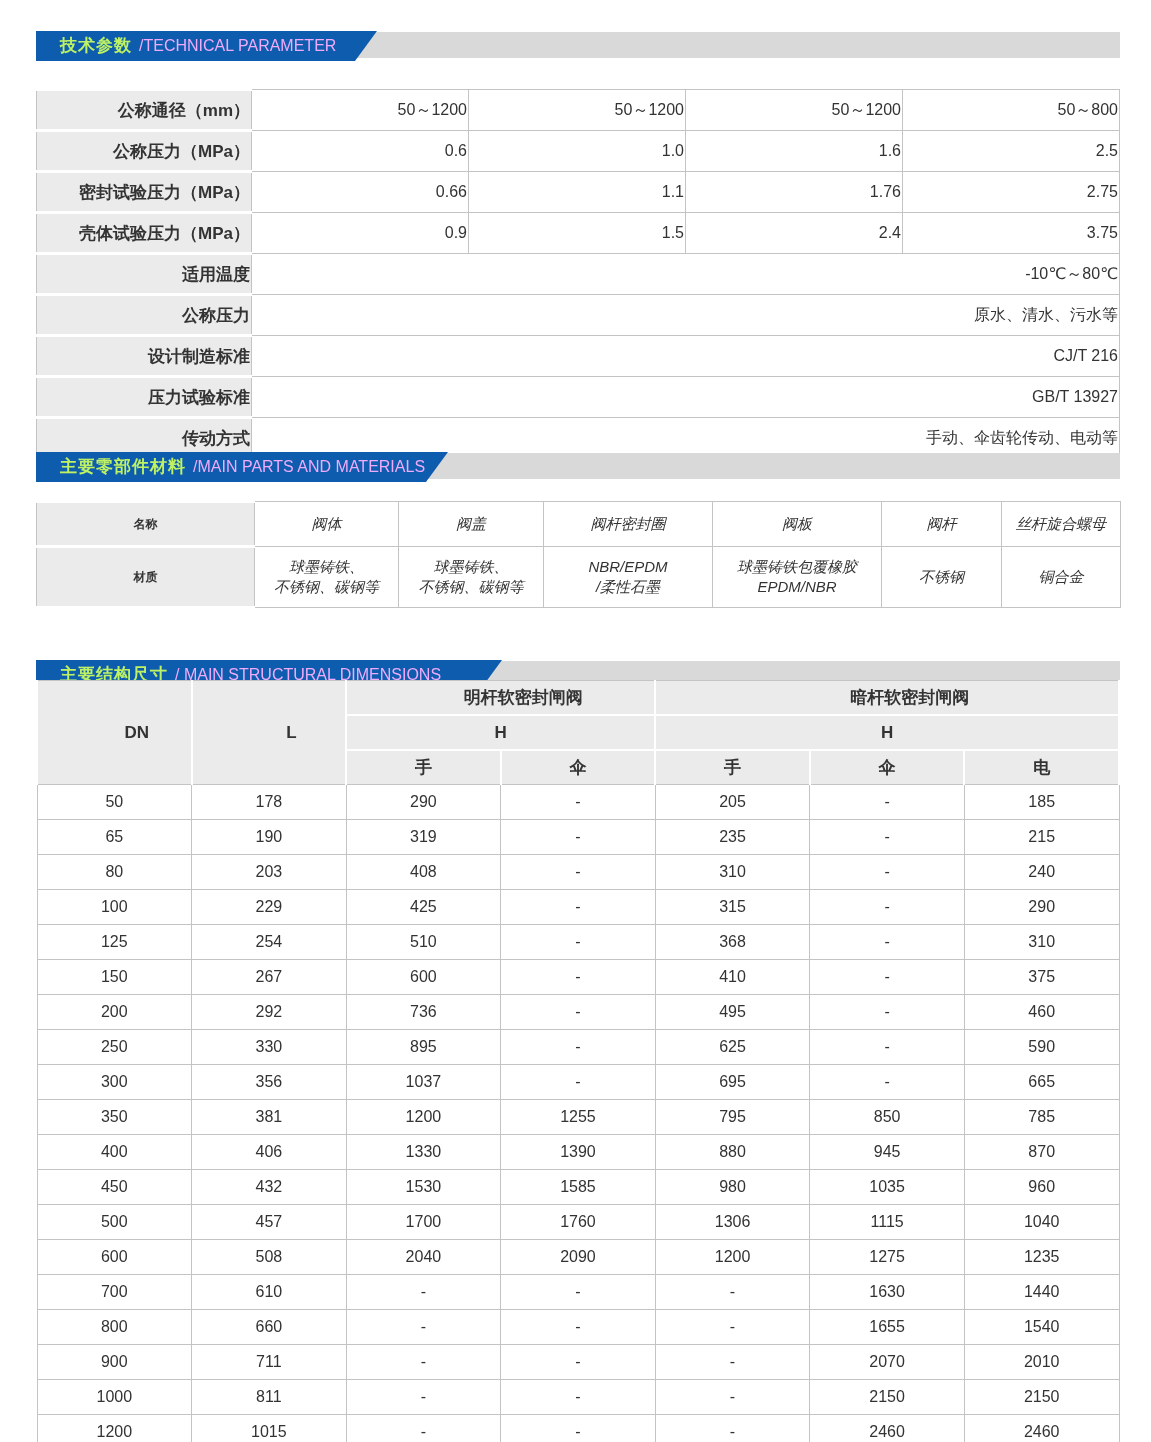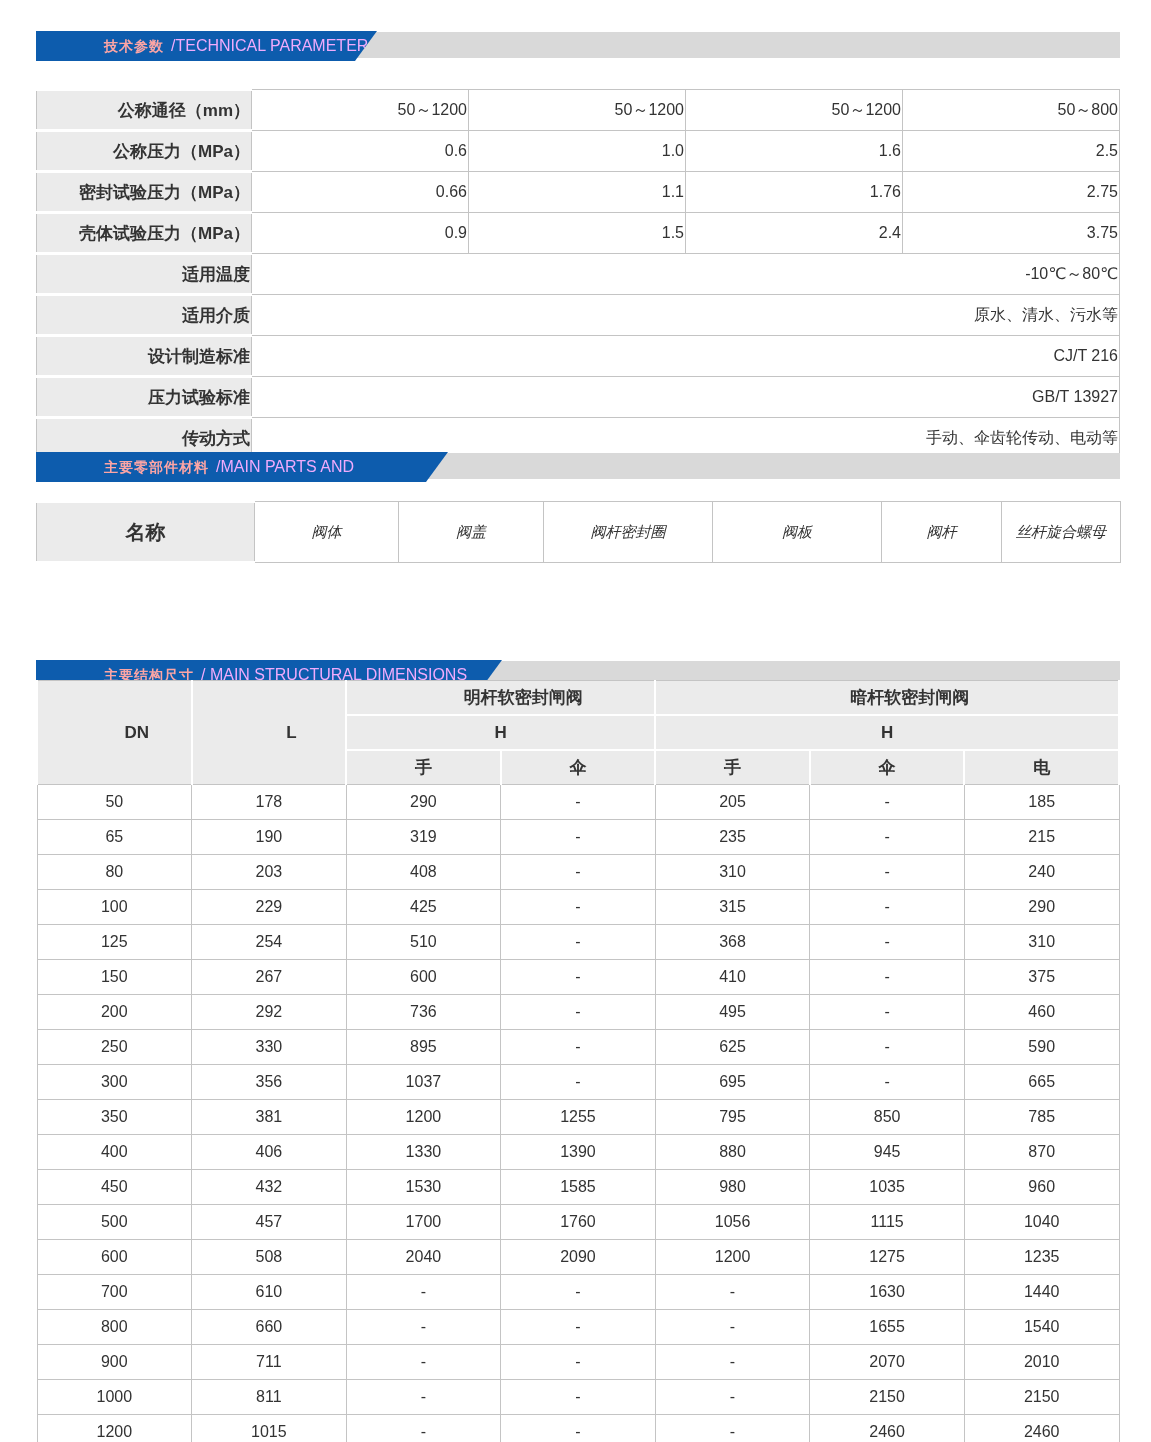--- a/index.html
+++ b/index.html
@@ -8,39 +8,39 @@
     font-family:"Liberation Sans","DejaVu Sans",sans-serif;color:#333;
   }
   
   .sec{position:absolute;left:36px;width:1084px;height:30px;}
   .sec .tail{position:absolute;left:0;top:1px;width:100%;height:26px;background:#d9d9d9;}
   .sec .band{
     position:absolute;left:0;top:0;height:30px;background:#0d5cad;
     display:flex;align-items:baseline;padding-left:24px;box-sizing:border-box;
     clip-path:polygon(0 0,100% 0,calc(100% - 22px) 100%,0 100%);
   }
-  .sec .zh{color:#fca5a5;font-weight:bold;font-size:14px;letter-spacing:1px;line-height:30px;margin-left:44px;}
+  .sec .zh{color:#bef264;font-weight:bold;font-size:17px;letter-spacing:1px;line-height:30px;}
   .sec .en{color:#f0abfc;font-size:16px;margin-left:7px;line-height:30px;}
   .band.w1{width:341px}.band.w2{width:412px}.band.w3{width:466px}
   
   table{position:absolute;left:36px;width:1084px;border-collapse:collapse;table-layout:fixed;}
   td{text-align:center;vertical-align:middle;}
   td.lbl{background:#ebebeb;font-weight:bold;font-size:17px;
          border-top:3px solid #fff;border-bottom:3px solid #fff;
          border-right:1px solid #c4c4c4;border-left:1px solid #c4c4c4;}
   td.val{background:#fff;border:1px solid #c4c4c4;font-size:16px;}
   
   #t1{top:88px;}
   #t1 td{height:36px;text-align:right;}
   
   #t2{top:500px;}
   #t2 tr:first-child td{height:40px;}
   #t2 tr:last-child td{height:56px;}
   #t2 td.val{font-size:15px;white-space:pre-line;line-height:1.35;font-style:italic;}
-  #t2 td.lbl{font-size:20px;}
+  #t2 td.lbl{font-size:12px;}
   
   #t3{top:680px;}
   #t3 thead td{background:#ebebeb;border:2px solid #fff;font-weight:bold;font-size:17px;height:31px;}
   #t3 thead tr:last-child td{border-bottom:1px solid #c4c4c4;}
   #t3 thead td[rowspan]{border-bottom:1px solid #c4c4c4;}
   #t3 thead tr:first-child td{border-top:1px solid #c4c4c4;padding-left:46px;}
   #t3 tbody td{border:1px solid #c4c4c4;height:32px;font-size:16px;}
 </style>
 </head>
 <body>
@@ -90,21 +90,21 @@
           <td class="val">0.9</td>
           <td class="val">1.5</td>
           <td class="val">2.4</td>
           <td class="val">3.75</td>
         </tr>
         <tr>
           <td class="lbl">适用温度</td>
           <td class="val" colspan="4">-10℃～80℃</td>
         </tr>
         <tr>
-          <td class="lbl">适用介质</td>
+          <td class="lbl">公称压力</td>
           <td class="val" colspan="4">原水、清水、污水等</td>
         </tr>
         <tr>
           <td class="lbl">设计制造标准</td>
           <td class="val" colspan="4">CJ/T 216</td>
         </tr>
         <tr>
           <td class="lbl">压力试验标准</td>
           <td class="val" colspan="4">GB/T 13927</td>
         </tr>
@@ -135,20 +135,33 @@
     </colgroup>
     <tbody>
         <tr>
           <td class="lbl">名称</td>
           <td class="val">阀体</td>
           <td class="val">阀盖</td>
           <td class="val">阀杆密封圈</td>
           <td class="val">阀板</td>
           <td class="val">阀杆</td>
           <td class="val">丝杆旋合螺母</td>
+        </tr>
+        <tr>
+          <td class="lbl">材质</td>
+          <td class="val">球墨铸铁、
+不锈钢、碳钢等</td>
+          <td class="val">球墨铸铁、
+不锈钢、碳钢等</td>
+          <td class="val">NBR/EPDM
+/柔性石墨</td>
+          <td class="val">球墨铸铁包覆橡胶
+EPDM/NBR</td>
+          <td class="val">不锈钢</td>
+          <td class="val">铜合金</td>
         </tr>
       </tbody>
   </table>
 
   <div class="sec" style="top:660px">
     <div class="tail"></div>
     <div class="band w3">
       <span class="zh">主要结构尺寸</span>
       <span class="en">/ MAIN STRUCTURAL DIMENSIONS</span>
     </div>
@@ -281,21 +294,21 @@
           <td class="val">1585</td>
           <td class="val">980</td>
           <td class="val">1035</td>
           <td class="val">960</td>
         </tr>
         <tr>
           <td class="val">500</td>
           <td class="val">457</td>
           <td class="val">1700</td>
           <td class="val">1760</td>
-          <td class="val">1056</td>
+          <td class="val">1306</td>
           <td class="val">1115</td>
           <td class="val">1040</td>
         </tr>
         <tr>
           <td class="val">600</td>
           <td class="val">508</td>
           <td class="val">2040</td>
           <td class="val">2090</td>
           <td class="val">1200</td>
           <td class="val">1275</td>

